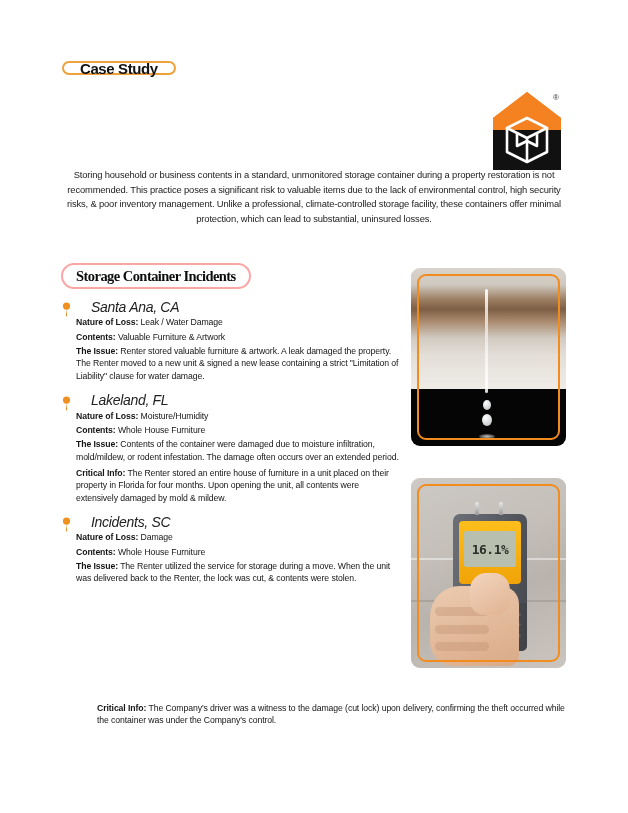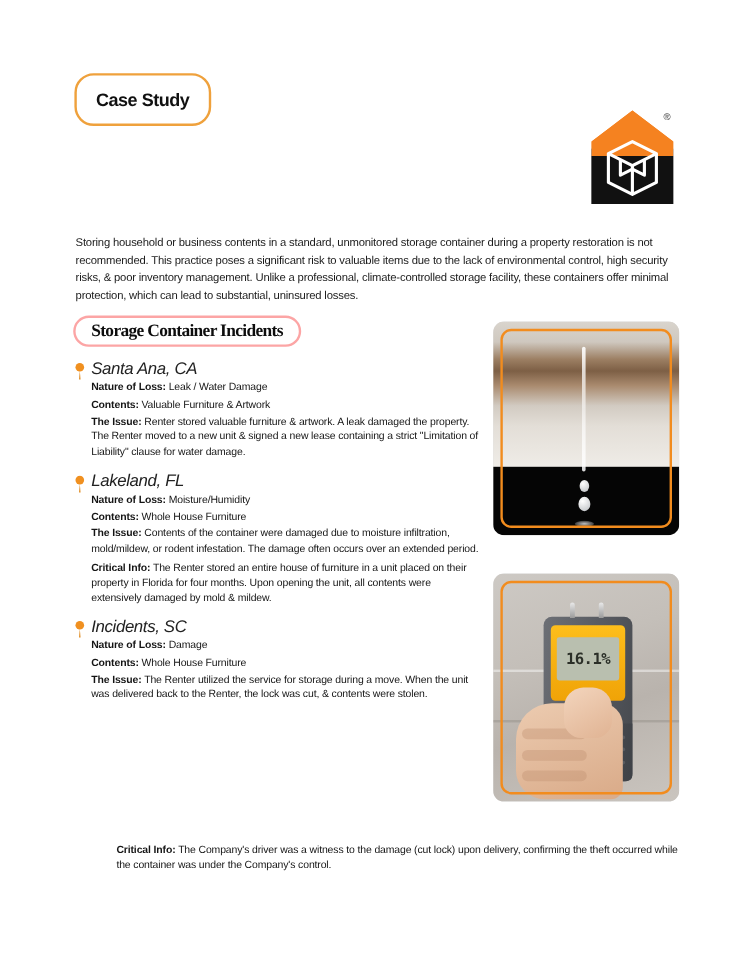--- a/index.html
+++ b/index.html
@@ -21,21 +21,21 @@
     width: 628px;
     height: 813px;
     background: #ffffff;
   }
 
   
   .badge-case-study {
     position: absolute;
     left: 62px;
     top: 61px;
-    height: 44px;
+    height: 14px;
     padding: 0 16px;
     border: 2px solid #EFA13C;
     border-radius: 16px;
     display: flex;
     align-items: center;
     justify-content: center;
     box-sizing: border-box;
   }
   .badge-case-study span {
     font-size: 15px;
@@ -72,27 +72,27 @@
     top: 4px;
     font-size: 8px;
     color: #333;
     line-height: 1;
   }
 
   
   .intro {
     position: absolute;
     left: 63px;
-    top: 195px;
+    top: 168px;
     width: 502px;
     font-size: 9.4px;
     line-height: 1.55;
     letter-spacing: -0.15px;
     color: #1b1b1b;
-    text-align: left;
+    text-align: center;
   }
 
   
   .section-header {
     position: absolute;
     left: 61px;
     top: 263px;
     height: 26px;
     padding: 4px 13px;
     border: 2px solid #fca5a5;
@@ -114,21 +114,21 @@
   .incidents {
     position: absolute;
     left: 62px;
     top: 300px;
     width: 340px;
   }
   .incident { position: relative; margin-bottom: 11px; }
   .incident-head {
     display: flex;
     align-items: flex-end;
-    gap: 5px;
+    gap: 20px;
     margin-bottom: 1px;
   }
   .pin-icon {
     flex: 0 0 auto;
     width: 9px;
     height: 15px;
     position: relative;
     top: 2px;
   }
   .incident-city {

